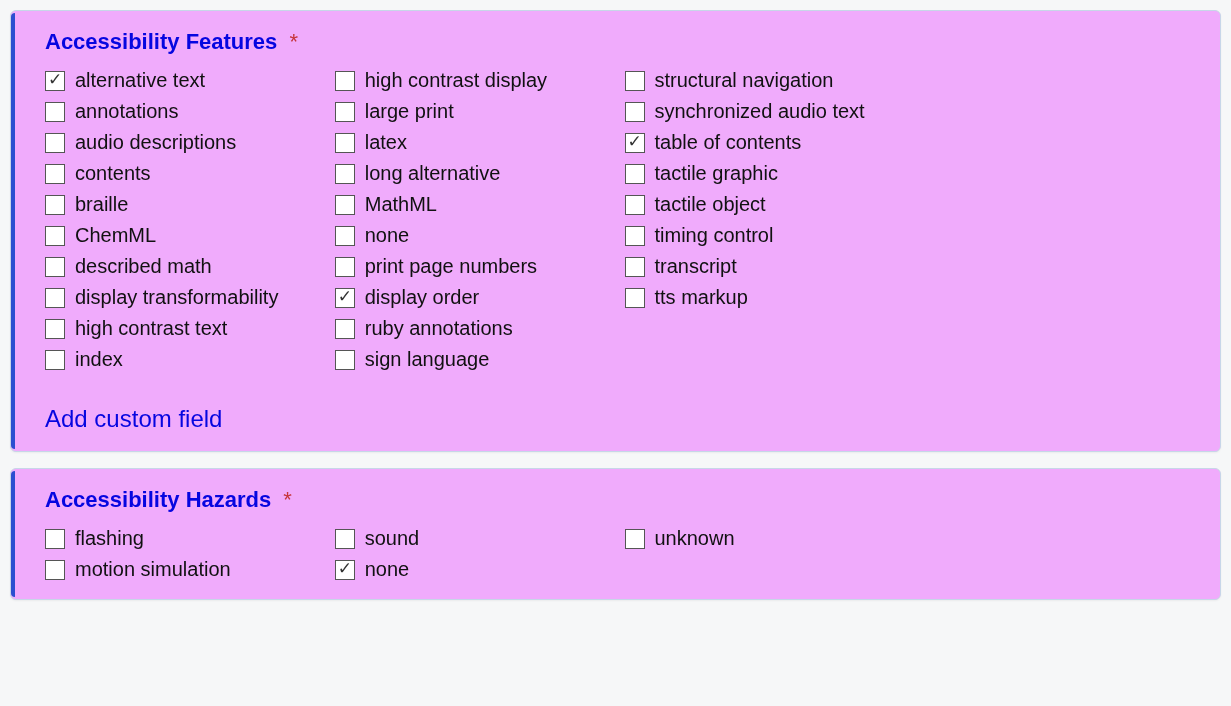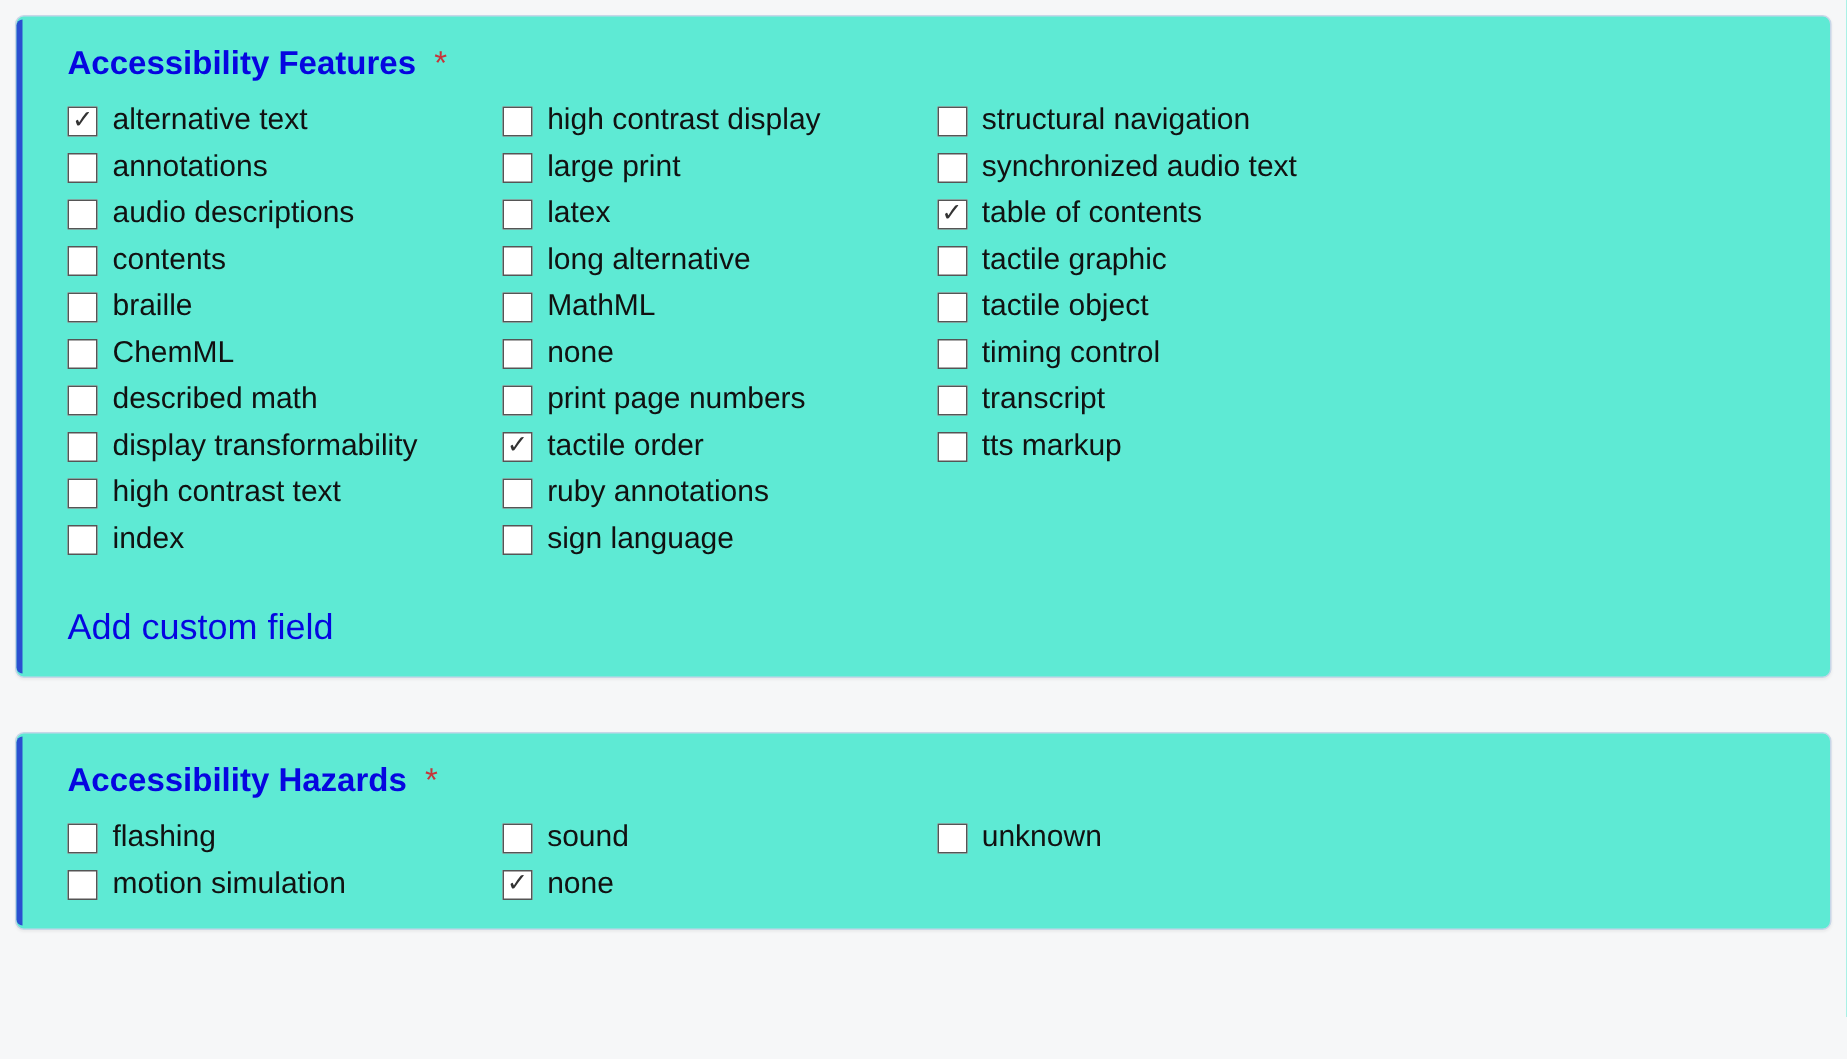--- a/index.html
+++ b/index.html
@@ -5,25 +5,25 @@
   body {
     margin: 0;
     padding: 10px;
     background: #f6f7f8;
     font-family: Arial, Helvetica, sans-serif;
     font-size: 20px;
     color: #000;
   }
   .panel {
     position: relative;
-    background: #5eead4;
+    background: #f0abfc;
     border: 1px solid #c7d6e8;
     border-radius: 6px;
     padding: 18px 28px 18px 34px;
-    margin-bottom: 36px;
+    margin-bottom: 16px;
     box-shadow: 0 1px 2px rgba(0,0,0,0.05);
   }
   .panel::before {
     content: "";
     position: absolute;
     left: 0;
     top: 2px;
     bottom: 2px;
     width: 4px;
     background: #2b4fd0;
@@ -158,21 +158,21 @@
       <div class="opt">
         <span class="box"></span>
         <span class="lab">none</span>
       </div>
       <div class="opt">
         <span class="box"></span>
         <span class="lab">print page numbers</span>
       </div>
       <div class="opt">
         <span class="box checked"></span>
-        <span class="lab">tactile order</span>
+        <span class="lab">display order</span>
       </div>
       <div class="opt">
         <span class="box"></span>
         <span class="lab">ruby annotations</span>
       </div>
       <div class="opt">
         <span class="box"></span>
         <span class="lab">sign language</span>
       </div>
       <div class="opt">

